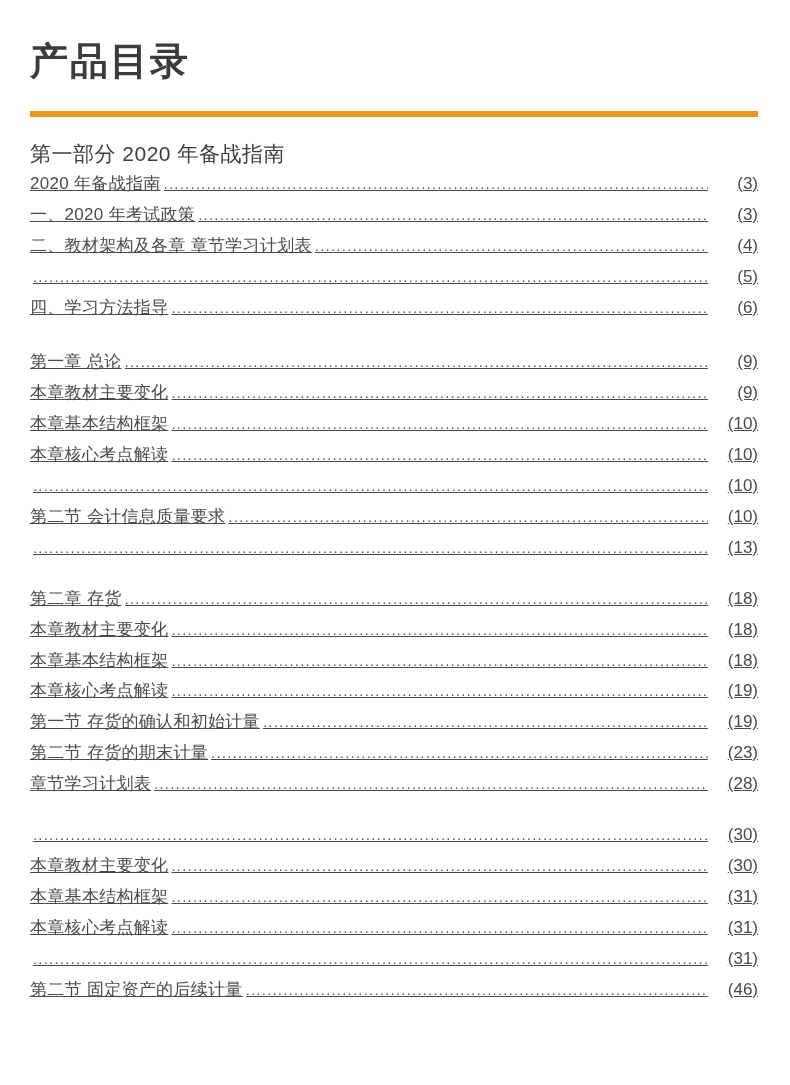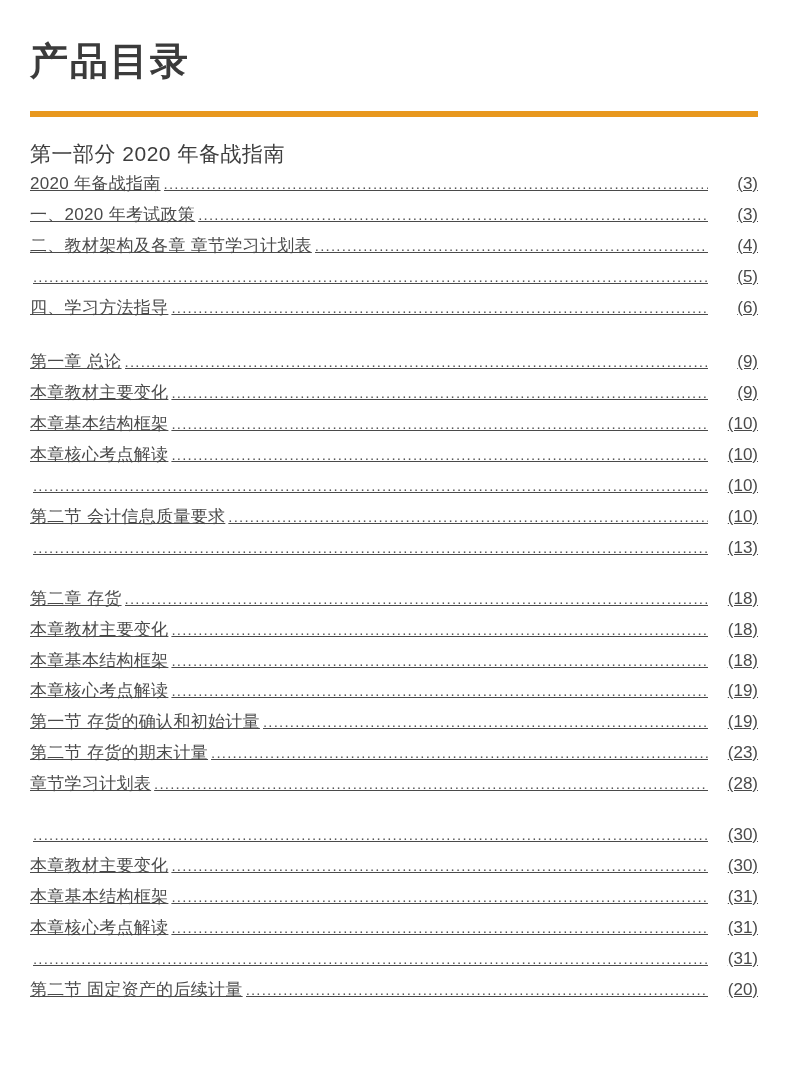--- a/index.html
+++ b/index.html
@@ -225,19 +225,19 @@
   </div>
 
   <div class="toc-row">
     <span class="dot-leader">............................................................................................................................................................................................................................</span>
     <span class="entry-page-number">(31)</span>
   </div>
 
   <div class="toc-row">
     <span class="entry-label">第二节 固定资产的后续计量</span>
     <span class="dot-leader">............................................................................................................................................................................................................................</span>
-    <span class="entry-page-number">(20)</span>
+    <span class="entry-page-number">(46)</span>
   </div>
 </div>
 </div>
   </div>
 </div>
 </div>
 
 </body></html>

